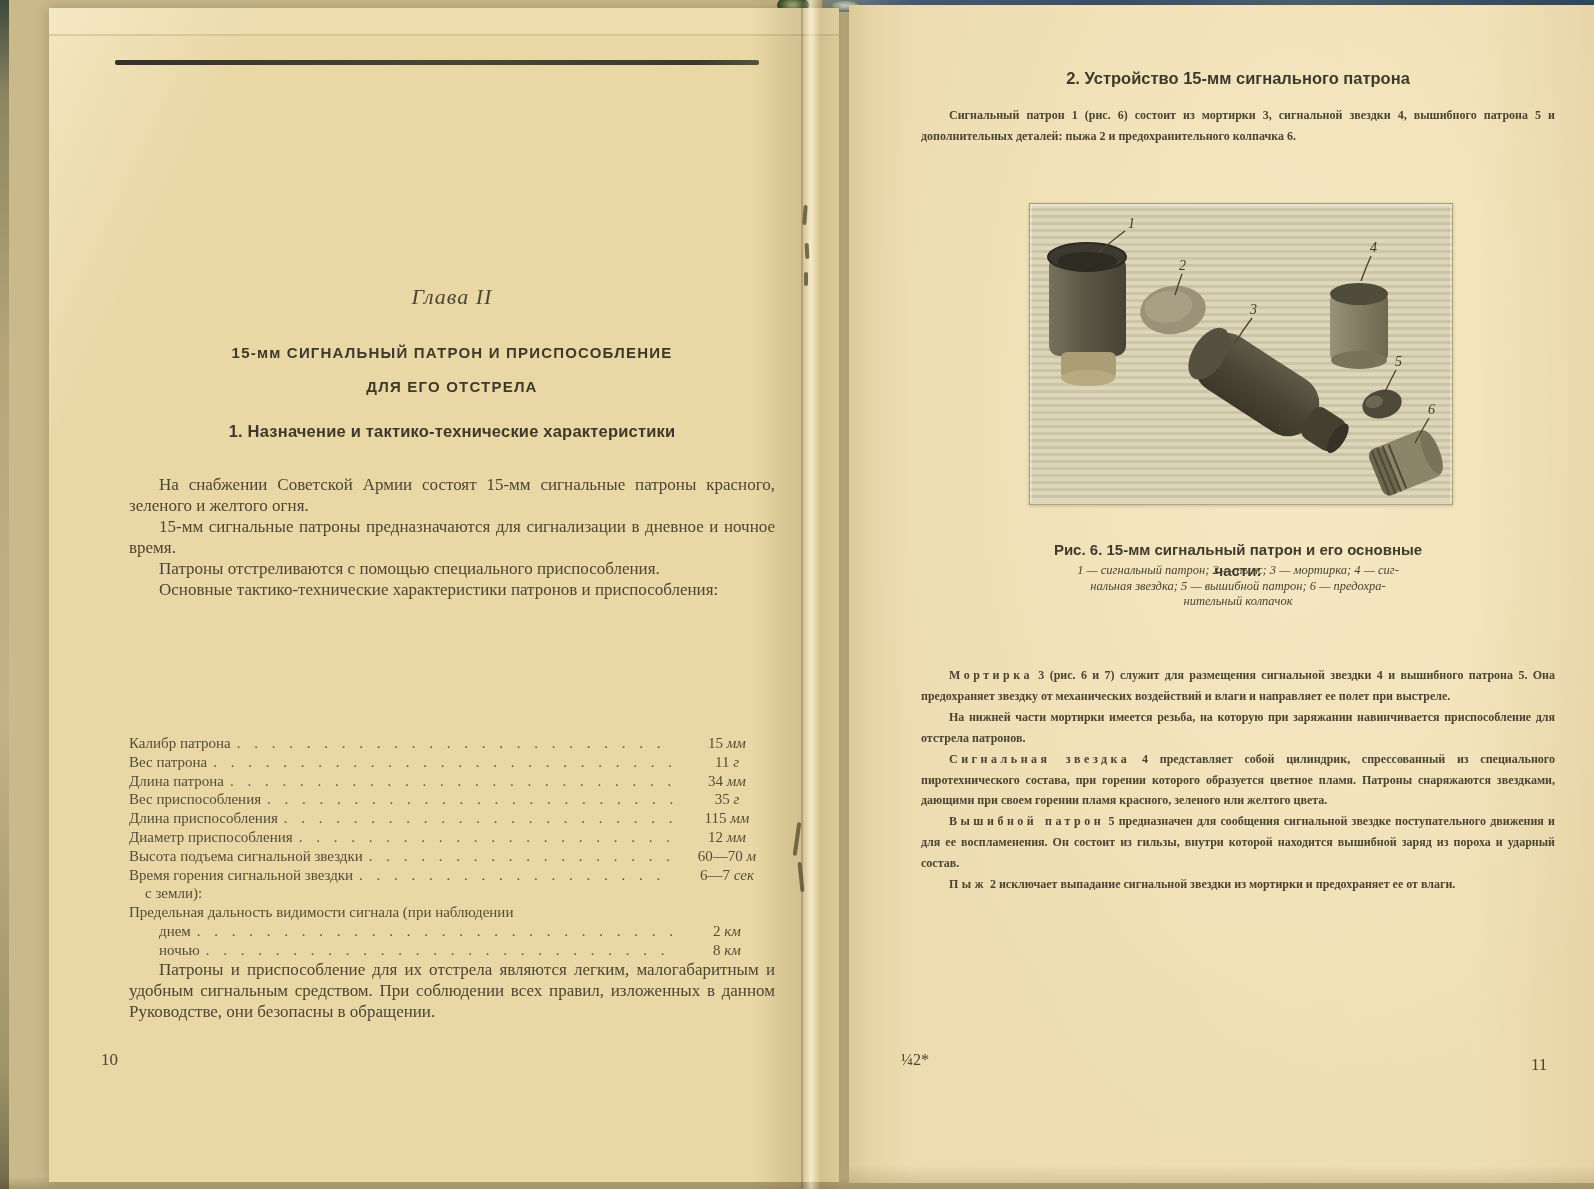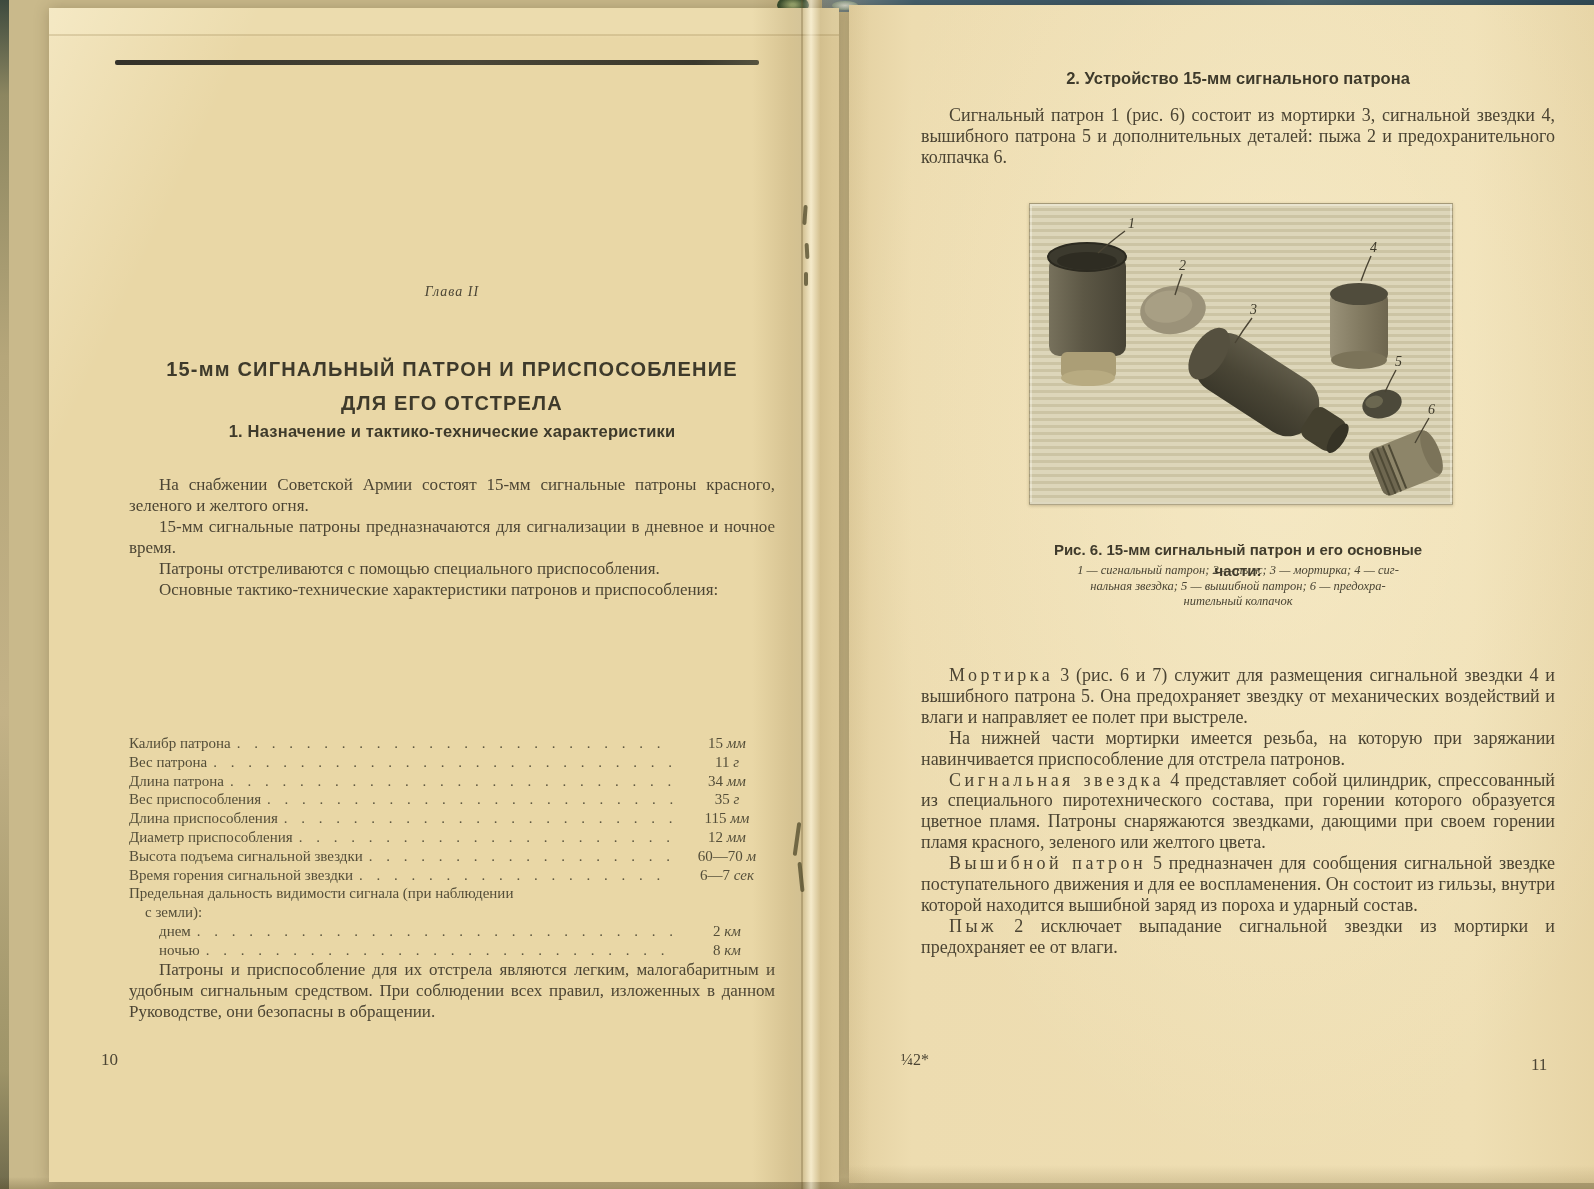--- a/index.html
+++ b/index.html
@@ -48,22 +48,22 @@
   .st5{left:799px;top:862px;height:30px;transform:rotate(-6deg);}
   .center{text-align:center;}
   .head-sans{font-family:"Liberation Sans",sans-serif;font-weight:bold;color:#3e3a2b;}
 
   .lp-col{position:absolute;left:80px;width:646px;}
   .rp-col{position:absolute;left:72px;width:634px;}
 
   .rule{position:absolute;left:66px;top:52px;width:644px;height:5px;
     background:linear-gradient(90deg,#34322a,#4a4637 55%,#3a382c 90%,#55523f);border-radius:2px;}
 
-  .chapter{top:276px;font-size:14px;font-style:italic;color:#4c4636;letter-spacing:1px;}
-  .main-title{top:344px;font-size:20px;line-height:34px;letter-spacing:1.2px;}
+  .chapter{top:276px;font-size:22px;font-style:italic;color:#4c4636;letter-spacing:1px;}
+  .main-title{top:328px;font-size:15px;line-height:34px;letter-spacing:1.2px;}
   .section-head{top:410px;font-size:16.5px;line-height:26px;letter-spacing:0.2px;}
 
   .body-block{font-size:17px;line-height:21px;text-align:justify;color:#4c4534;}
   .body-block p{margin:0;text-indent:30px;}
   .lp-paras{top:466px;}
   .lp-closing{top:951px;}
 
   .specs{top:726px;font-size:15px;line-height:18.8px;color:#544e39;}
   .spec-row{display:flex;align-items:baseline;}
   .spec-label{white-space:nowrap;}
@@ -76,21 +76,21 @@
   .spec-row.ind1{padding-left:16px;}
   .spec-row.ind2{padding-left:30px;}
 
   .pagenum{position:absolute;font-size:17px;color:#4c4534;}
   .pn-left{left:52px;top:1042px;}
   .pn-right{left:682px;top:1050px;}
   .sig-mark{position:absolute;left:52px;top:1046px;font-size:16px;color:#4c4534;}
 
   .rp-head{top:64px;font-size:16.5px;}
   .rp-intro{top:100px;}
-  .rp-body{font-size:18px;line-height:20.9px;text-align:justify;color:#4b4433;}
+  .rp-body{font-size:12px;line-height:20.9px;text-align:justify;color:#4b4433;font-weight:bold;}
   .rp-body p{margin:0;text-indent:28px;}
   .rp-paras{top:660px;}
   .lead{letter-spacing:3.5px;}
 
   
   .photo{position:absolute;left:180px;top:198px;width:422px;height:300px;
     background:repeating-linear-gradient(180deg,#ddd6ba 0 4px,#ccc4a4 4px 7px);
     border:1px solid rgba(90,75,40,0.35);box-shadow:inset 0 0 0 2px rgba(255,255,245,0.35), 0 1px 3px rgba(70,55,20,0.25);}
   .photo svg{position:absolute;left:0;top:0;}
   .fig-caption{top:534px;font-size:15px;line-height:21px;color:#403b2c;}
@@ -190,30 +190,30 @@
         </div>
 
         <div class="spec-row">
           <span class="spec-label">Время горения сигнальной звездки</span>
           <span class="spec-dots"></span>
           <span class="spec-value">
             <span>6—7</span>&nbsp;<span class="unit">сек</span>
           </span>
         </div>
 
+        <div class="spec-row no-dots ind1">
+          <span class="spec-label">с земли):</span>
+          <span class="spec-dots"></span>
+          <span class="spec-value">
+            <span></span>&nbsp;<span class="unit"></span>
+          </span>
+        </div>
+
         <div class="spec-row no-dots">
           <span class="spec-label">Предельная дальность видимости сигнала (при наблюдении</span>
-          <span class="spec-dots"></span>
-          <span class="spec-value">
-            <span></span>&nbsp;<span class="unit"></span>
-          </span>
-        </div>
-
-        <div class="spec-row no-dots ind1">
-          <span class="spec-label">с земли):</span>
           <span class="spec-dots"></span>
           <span class="spec-value">
             <span></span>&nbsp;<span class="unit"></span>
           </span>
         </div>
 
         <div class="spec-row ind2">
           <span class="spec-label">днем</span>
           <span class="spec-dots"></span>
           <span class="spec-value">

